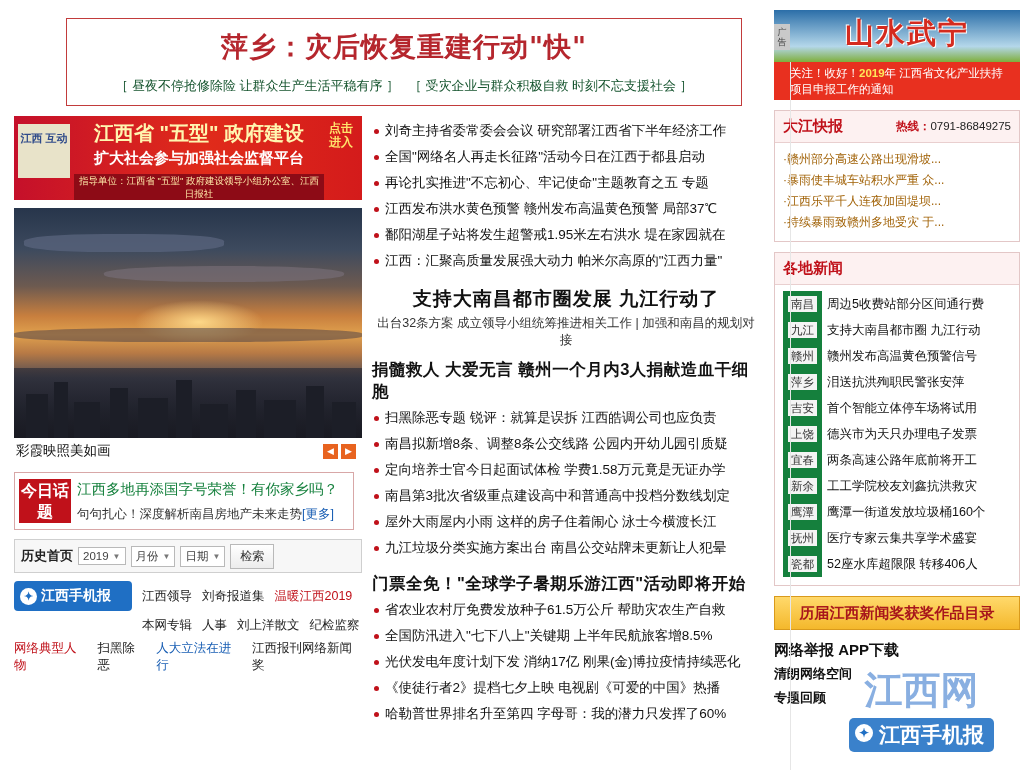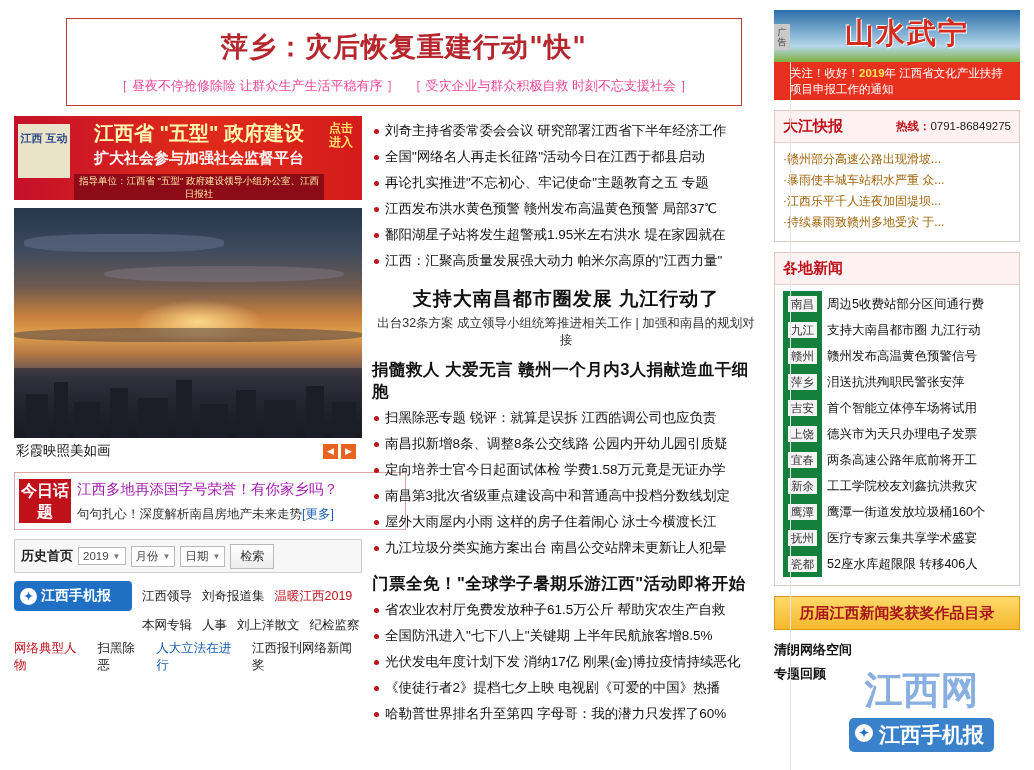--- a/index.html
+++ b/index.html
@@ -34,21 +34,21 @@
   .headline-title {
     color: #b5262d;
     font-size: 27px;
     font-weight: bold;
     letter-spacing: 1px;
     font-family: "DejaVu Sans", sans-serif;
     margin-bottom: 12px;
   }
   .headline-sub {
     font-size: 13px;
-    color: #ec4899;
+    color: #14532d;
   }
   .headline-sub span { margin: 0 3px; }
 
   
   .mid { display: flex; gap: 10px; }
   .mid-left { width: 348px; }
   .mid-right { width: 388px; padding-top: 2px; }
 
   
   .banner-ad {
@@ -120,30 +120,30 @@
   }
   .caption-bar .cap { font-size: 13.5px; color: #111; }
   .arrows { display: flex; gap: 3px; }
   .arrow {
     width: 15px; height: 15px; background: #e8631f; color: #fff;
     font-size: 9px; line-height: 15px; text-align: center;
   }
 
   
   .topic {
-    margin-top: 8px; width: 392px; border: 1px solid #d8a7a7; padding: 6px 6px 6px 4px;
+    margin-top: 8px; width: 340px; border: 1px solid #d8a7a7; padding: 6px 6px 6px 4px;
     display: flex; gap: 6px; align-items: center;
   }
   .topic-label {
     width: 52px; height: 44px; background: #c0111a; color: #fff;
     font-size: 16px; font-weight: bold; text-align: center; line-height: 21px;
     padding-top: 1px; flex: none;
   }
   .topic-lines { flex: 1; }
-  .topic-l1 { color: #a21caf; font-size: 14.5px; margin-bottom: 7px; }
+  .topic-l1 { color: #15803d; font-size: 14.5px; margin-bottom: 7px; }
   .topic-l2 { font-size: 12.5px; color: #333; }
   .topic-l2 a { color: #1a5fb4; text-decoration: none; }
 
   
   .history {
     margin-top: 9px; width: 348px; height: 34px; border: 1px solid #cfcfcf;
     background: #f7f7f7; display: flex; align-items: center; gap: 5px; padding: 0 6px;
   }
   .history .hlabel { font-weight: bold; font-size: 13px; color: #222; }
   .sel {
@@ -473,20 +473,21 @@
           <div class="news-line"><span class="city-tag">新余</span><span>工工学院校友刘鑫抗洪救灾</span></div>
           <div class="news-line"><span class="city-tag">鹰潭</span><span>鹰潭一街道发放垃圾桶160个</span></div>
           <div class="news-line"><span class="city-tag">抚州</span><span>医疗专家云集共享学术盛宴</span></div>
           <div class="news-line"><span class="city-tag">瓷都</span><span>52座水库超限限  转移406人</span></div>
         </div>
       </div>
 
       <div class="award-bar">历届江西新闻奖获奖作品目录</div>
 
       <div class="netblock">
+        <div>网络举报  APP下载</div>
         <div class="t2">清朗网络空间</div>
         <div class="t2">专题回顾</div>
       </div>
 
     </div>
   </div>
 
   <div class="wm">
     <div class="wm1">江西网</div>
     <div class="wm2">

